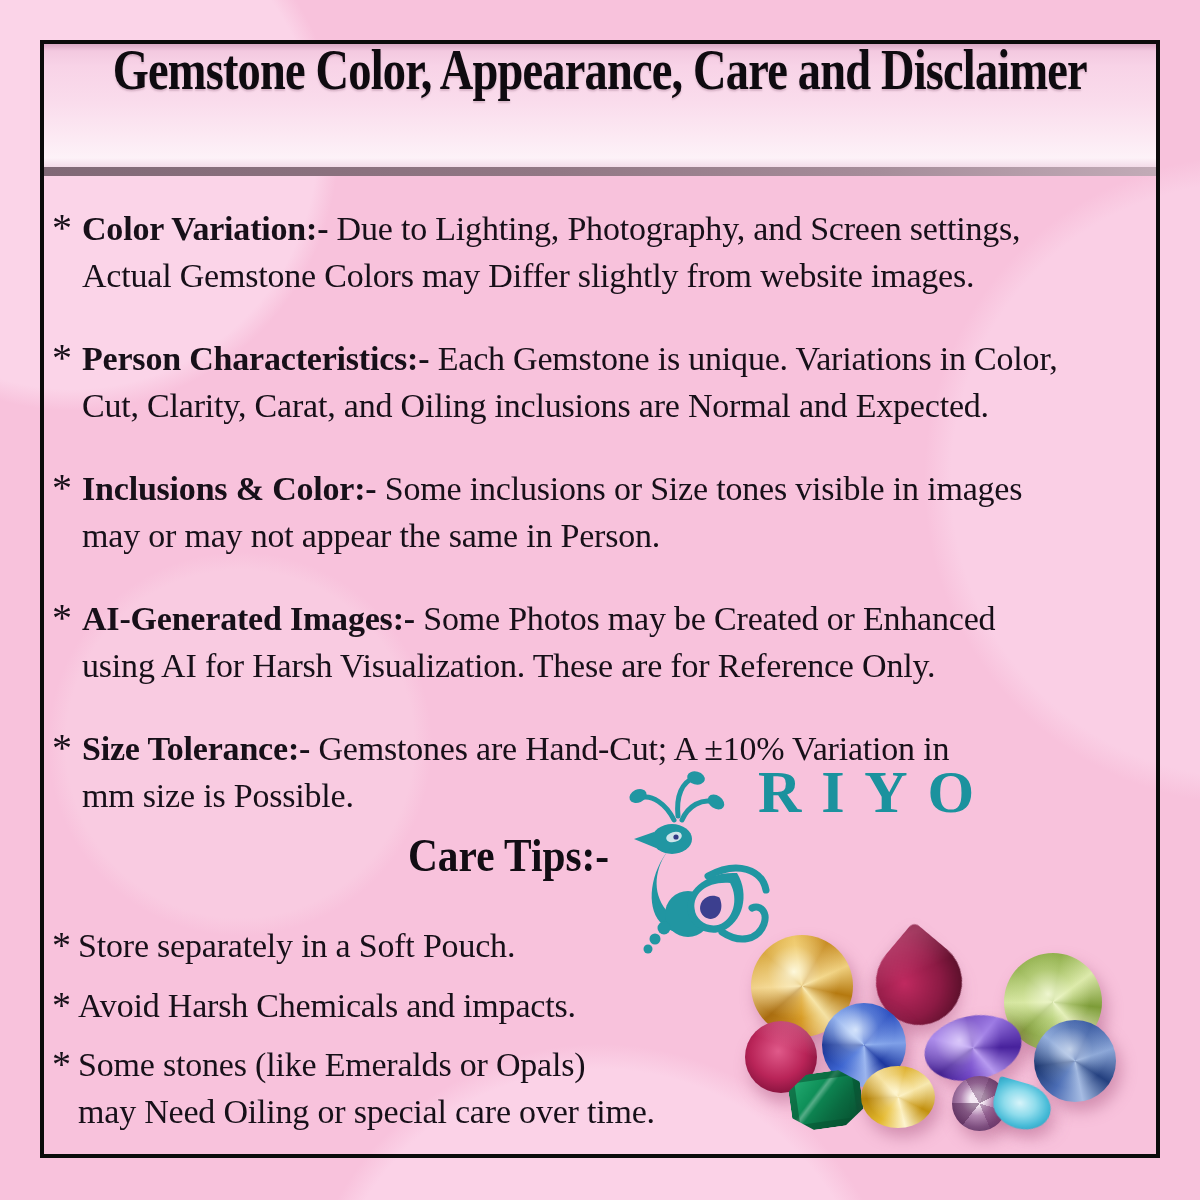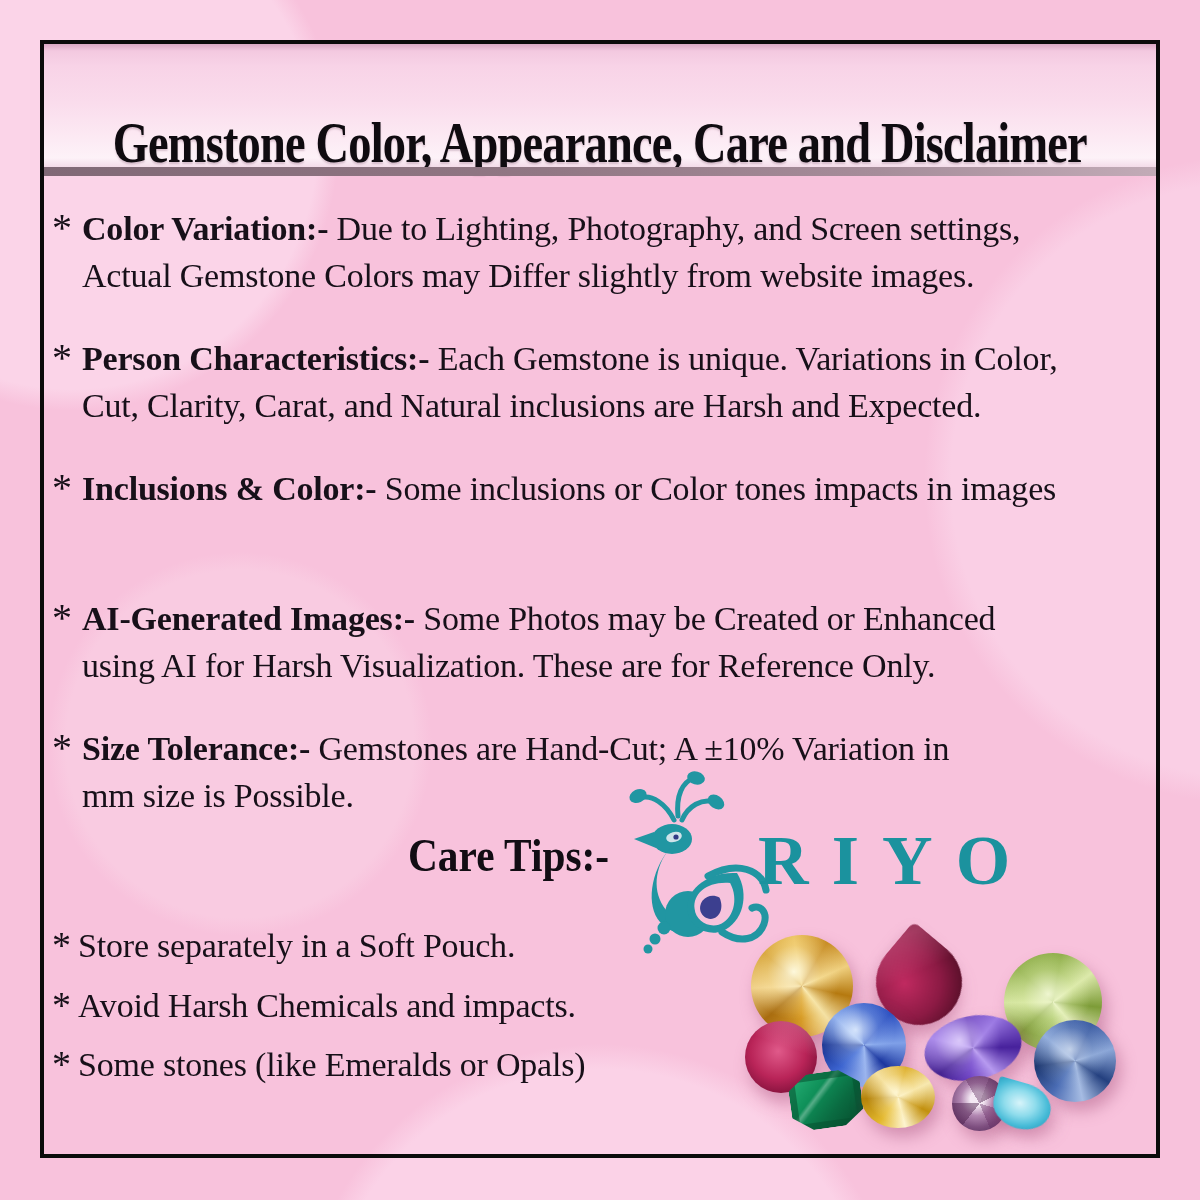--- a/index.html
+++ b/index.html
@@ -13,41 +13,41 @@
       radial-gradient(circle 500px at 50% 112%, #fbd2e7 0 55%, rgba(251,210,231,0) 60%),
       radial-gradient(circle 300px at 20% 62%, #f9cbe1 0 58%, rgba(249,203,225,0) 64%);
     color:#17111a;
   }
   
   .frame{position:absolute;left:40px;top:40px;width:1120px;height:1118px;
     border:4px solid #0b0b0b;box-sizing:border-box;}
   
   .header{position:absolute;left:44px;top:44px;width:1112px;height:132px;
     background:linear-gradient(180deg,#d9a8c4 0px,#f3c9e0 7px,#f8d3e7 22px,#fadcec 58px,#fce9f3 92px,#fdf2f8 114px,#f2d9e7 124px);
-    display:flex;align-items:flex-end;justify-content:center;}
+    display:flex;align-items:flex-start;justify-content:center;}
   .header .band{position:absolute;left:0;bottom:0;width:100%;height:9px;
     background:linear-gradient(90deg,#806976,#917784 45%,#a68d9a 75%,#c2abb7);}
   .title{font-size:58px;font-weight:700;letter-spacing:-1px;white-space:nowrap;
     transform:scaleX(.80);transform-origin:50% 50%;margin-top:-8px;color:#0f0b10;
     text-shadow:0 2px 2px rgba(120,70,100,.25);}
   
   .b-item{position:absolute;left:52px;font-size:34px;line-height:47px;white-space:nowrap;
     padding-left:30px;letter-spacing:-.2px;color:#171019;}
   .b-item .star{position:absolute;left:0;top:3px;font-size:40px;line-height:40px;font-weight:400;}
   .b-item b{font-weight:700;}
   .bi-0{top:205px;} .bi-1{top:335px;} .bi-2{top:465px;} .bi-3{top:595px;} .bi-4{top:725px;}
   
   .care-heading{position:absolute;left:408px;top:828px;font-size:47px;font-weight:700;
     transform:scaleX(.88);transform-origin:0 50%;white-space:nowrap;color:#120d14;}
   .c-item{position:absolute;left:52px;font-size:34px;line-height:47px;white-space:nowrap;
     padding-left:26px;letter-spacing:-.2px;color:#171019;}
   .c-item .star{position:absolute;left:0;top:3px;font-size:38px;line-height:40px;}
   .ci-0{top:922px;} .ci-1{top:982px;} .ci-2{top:1041px;}
   
-  .brand-name{position:absolute;left:758px;top:826px;font-size:70px;font-weight:700;
+  .brand-name{position:absolute;left:758px;top:762px;font-size:60px;font-weight:700;
     letter-spacing:.33em;color:#1b929e;line-height:1;white-space:nowrap;}
   .peacock{position:absolute;left:622px;top:766px;}
   
   .gems{position:absolute;left:720px;top:925px;width:440px;height:225px;}
   .gem{position:absolute;filter:drop-shadow(5px 9px 8px rgba(150,60,105,.38));}
   .g-citrine{left:31px;top:10px;width:102px;height:102px;border-radius:50%;
     background:
      radial-gradient(circle at 42% 36%, rgba(255,252,228,.95), rgba(255,238,178,.35) 30%, rgba(255,238,178,0) 54%),
      conic-gradient(from 30deg,#c4871c,#efcf7e 10%,#b5790f 20%,#f5e2a4 31%,#d89c25 42%,#a96d10 55%,#f0d088 66%,#cf9622 78%,#e9bd55 89%,#c4871c);}
   .g-garnet{left:156px;top:14px;width:86px;height:86px;border-radius:8% 50% 50% 50%;
@@ -103,42 +103,42 @@
 
   <div class="header">
     <div class="title">Gemstone Color, Appearance, Care and Disclaimer</div>
     <div class="band"></div>
   </div>
 
   <div class="b-item bi-0">
     <span class="star">*</span><b>Color Variation:-</b> <span>Due to Lighting, Photography, and Screen settings,</span><br><span>Actual Gemstone Colors may Differ slightly from website images.</span>
   </div>
   <div class="b-item bi-1">
-    <span class="star">*</span><b>Person Characteristics:-</b> <span>Each Gemstone is unique. Variations in Color,</span><br><span>Cut, Clarity, Carat, and Natural inclusions are Harsh and Expected.</span>
+    <span class="star">*</span><b>Person Characteristics:-</b> <span>Each Gemstone is unique. Variations in Color,</span><br><span>Cut, Clarity, Carat, and Oiling inclusions are Normal and Expected.</span>
   </div>
   <div class="b-item bi-2">
-    <span class="star">*</span><b>Inclusions &amp; Color:-</b> <span>Some inclusions or Color tones impacts in images</span><br>
+    <span class="star">*</span><b>Inclusions &amp; Color:-</b> <span>Some inclusions or Size tones visible in images</span><br><span>may or may not appear the same in Person.</span>
   </div>
   <div class="b-item bi-3">
     <span class="star">*</span><b>AI-Generated Images:-</b> <span>Some Photos may be Created or Enhanced</span><br><span>using AI for Harsh Visualization. These are for Reference Only.</span>
   </div>
   <div class="b-item bi-4">
     <span class="star">*</span><b>Size Tolerance:-</b> <span>Gemstones are Hand-Cut; A ±10% Variation in</span><br><span>mm size is Possible.</span>
   </div>
 
   <div class="care-heading">Care Tips:-</div>
 
   <div class="c-item ci-0">
     <span class="star">*</span><span>Store separately in a Soft Pouch.</span>
   </div>
   <div class="c-item ci-1">
     <span class="star">*</span><span>Avoid Harsh Chemicals and impacts.</span>
   </div>
   <div class="c-item ci-2">
-    <span class="star">*</span><span>Some stones (like Emeralds or Opals)</span><br>
+    <span class="star">*</span><span>Some stones (like Emeralds or Opals)</span><br><span>may Need Oiling or special care over time.</span>
   </div>
 
   <div class="peacock">
     <svg viewBox="0 0 150 188" width="150" height="188" aria-hidden="true">
       <g stroke="#2196a2" stroke-width="5" fill="none" stroke-linecap="round">
         <path d="M52,54 C44,38 30,28 18,32"></path>
         <path d="M56,50 C54,30 60,16 72,12"></path>
         <path d="M60,54 C66,40 80,32 92,36"></path>
       </g>
       <g fill="#2196a2">

